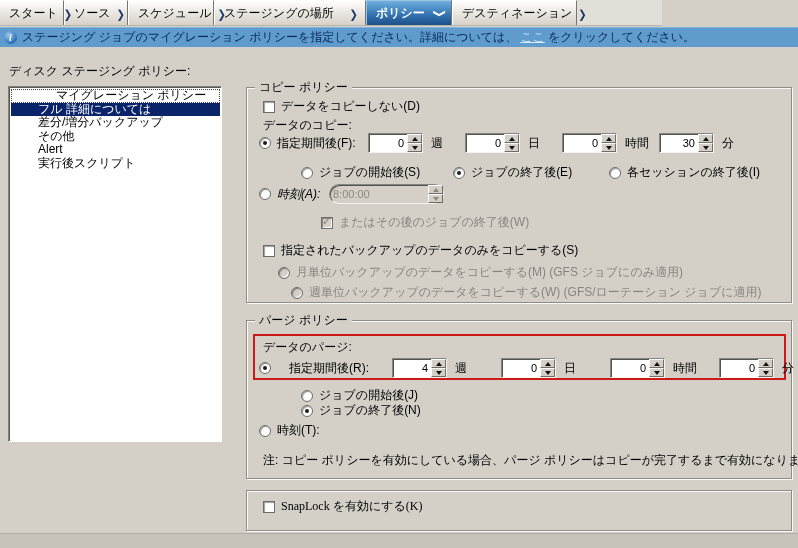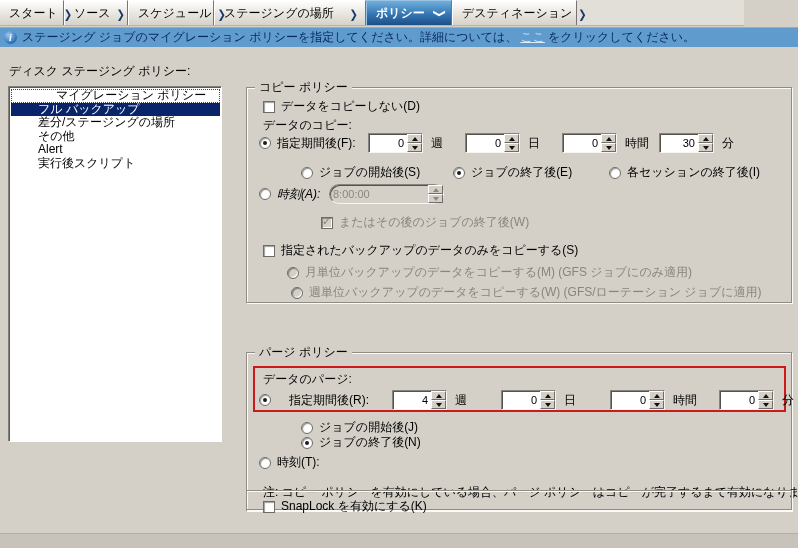--- a/index.html
+++ b/index.html
@@ -6,21 +6,21 @@
   html,body { width:798px; height:548px; }
   body {
     font-family:"Liberation Sans","DejaVu Sans",sans-serif;
     font-size:12px; color:#000;
     background:#d4d0c8;
     position:relative; overflow:hidden;
   }
 
   
   .tabbar{
-    position:absolute; top:0; left:0; width:744px; height:26px;
+    position:absolute; top:0; left:0; width:662px; height:26px;
     background:#e2dfd8; display:flex; align-items:stretch;
     border-bottom:1px solid #b8b4ac;
   }
   .tab{
     display:flex; align-items:center; justify-content:space-between;
     padding:0 7px 0 9px; cursor:pointer;
     background:linear-gradient(#fefefe,#e8e5de 55%,#d6d2ca);
     border-right:1px solid #767470; border-left:1px solid #fff;
     border-top:1px solid #fff;
     white-space:nowrap;
@@ -73,24 +73,24 @@
   .group{
     position:absolute; left:246px; width:546px;
     border:1px solid #8e8c85;
     box-shadow:1px 1px 0 #fbfaf7, inset 1px 1px 0 #fbfaf7;
   }
   .group-title{
     position:absolute; top:-8px; left:8px; background:#d4d0c8; padding:0 4px;
     line-height:14px; white-space:nowrap;
   }
   .g-copy{ top:87px; height:216px; }
-  .g-purge{ top:320px; height:159px;margin-top:32px; }
+  .g-purge{ top:320px; height:159px; }
   .g-snap{
-    position:absolute; left:246px; top:490px; width:546px; height:20px;
-    border:1px solid #8e8c85; box-shadow:1px 1px 0 #fbfaf7, inset 1px 1px 0 #fbfaf7;
+    position:absolute; left:246px; top:490px; width:546px; height:41px;
+    border:1px solid #8e8c85; box-shadow:1px 1px 0 #fbfaf7, inset 1px 1px 0 #fbfaf7;font-family:Liberation Serif, serif;
   }
 
   .abs{ position:absolute; display:flex; align-items:center; white-space:nowrap; }
   .gap{ margin-left:6px; }
   .dim{ color:#87857f; }
 
   
   .radio{
     width:12px; height:12px; border-radius:50%; background:#fff; flex:none;
     border:1px solid #6e6c66;
@@ -189,22 +189,22 @@
 <div class="infobar">
   <span class="info-icon">i</span>
   <span>ステージング ジョブのマイグレーション ポリシーを指定してください。詳細については、</span>
   <span class="info-link">ここ</span>
   <span>をクリックしてください。</span>
 </div>
 
 <div class="left-label">ディスク ステージング ポリシー:</div>
 <div class="listbox">
   <div class="list-item focus">マイグレーション ポリシー</div>
-  <div class="list-item indent selected">フル バックアップ</div>
-  <div class="list-item indent">差分/ステージングの場所</div>
+  <div class="list-item indent selected">フル 詳細については</div>
+  <div class="list-item indent">差分/増分バックアップ</div>
   <div class="list-item indent">その他</div>
   <div class="list-item indent">Alert</div>
   <div class="list-item indent">実行後スクリプト</div>
 </div>
 
 <div class="group g-copy">
   <span class="group-title">コピー ポリシー</span>
 
   <div class="abs" style="left:16px; top:10px;">
     <span class="cb"></span>
@@ -306,21 +306,21 @@
   <div class="abs dim" style="left:74px; top:126px;">
     <span class="cb checked disabled"></span>
     <span class="gap">またはその後のジョブの終了後(W)</span>
   </div>
 
   <div class="abs" style="left:16px; top:154px;">
     <span class="cb"></span>
     <span class="gap">指定されたバックアップのデータのみをコピーする(S)</span>
   </div>
 
-  <div class="abs dim" style="left:40px; top:176px;">
+  <div class="abs dim" style="left:31px; top:176px;">
     <span class="radio disabled"></span>
     <span class="gap">月単位バックアップのデータをコピーする(M) (GFS ジョブにのみ適用)</span>
   </div>
   <div class="abs dim" style="left:44px; top:196px;">
     <span class="radio disabled"></span>
     <span class="gap">週単位バックアップのデータをコピーする(W) (GFS/ローテーション ジョブに適用)</span>
   </div>
 </div>
 
 <div class="group g-purge">

